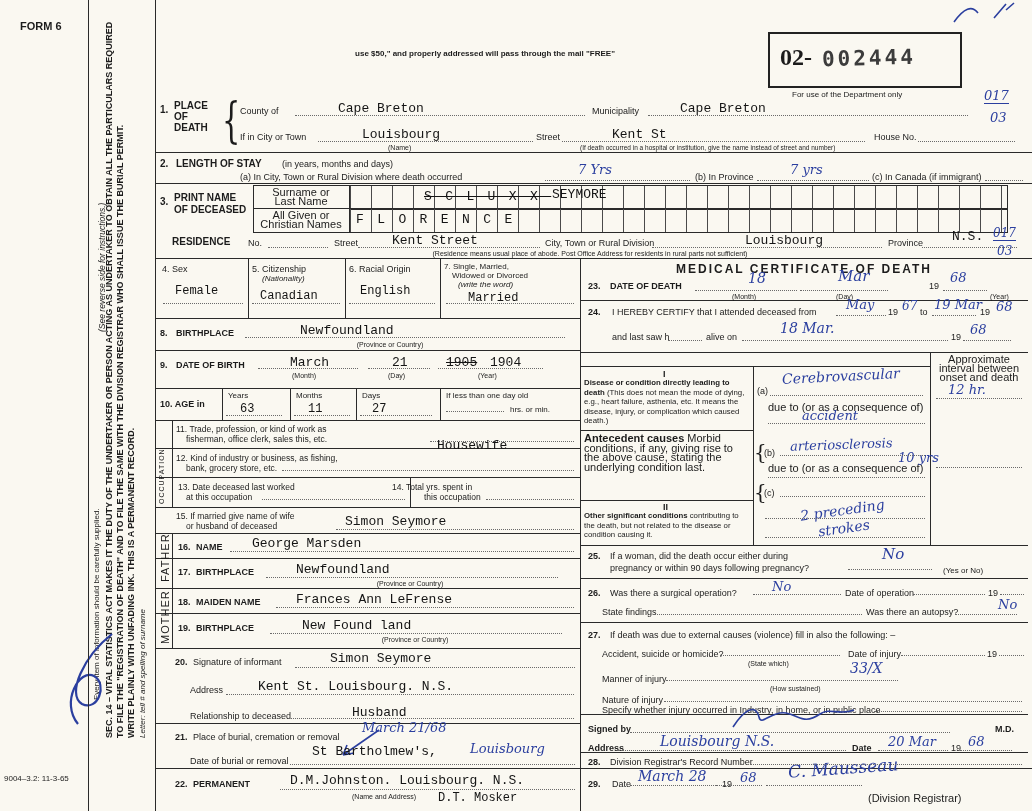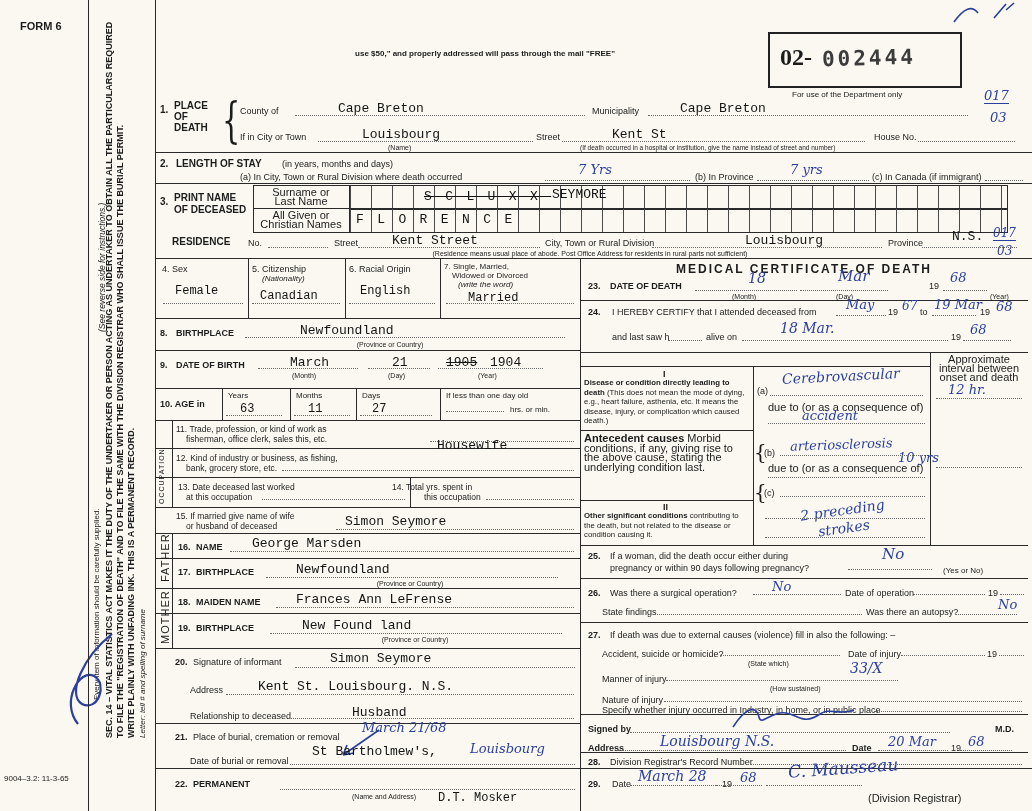--- a/index.html
+++ b/index.html
@@ -238,20 +238,21 @@
   <span class="a hand" style="left:362px;top:720px;font-size:13px">March 21/68</span>
   <svg class="a" style="left:333px;top:727px" width="52" height="34">
       <path d="M46,3 L10,28 M10,28 l11,-2 M10,28 l4,-10" stroke="#2b3f9f" stroke-width="1.6" fill="none"></path>
     </svg>
   <span class="a typed t13" style="left:312px;top:744px">St Bartholmew's,</span>
   <span class="a hand" style="left:470px;top:741px;font-size:13px">Louisbourg</span>
   <span class="a s9" style="left:190px;top:756px">Date of burial or removal</span>
 
   <span class="a b s9" style="left:175px;top:779px">22.</span>
   <span class="a b s9" style="left:193px;top:779px">PERMANENT</span>
+  <span class="a typed t13" style="left:290px;top:773px">D.M.Johnston. Louisbourg. N.S.</span>
   <div class="a s7" style="left:352px;top:793px">(Name and Address)</div>
   <span class="a typed" style="left:438px;top:791px">D.T. Mosker</span>
 
   <div class="a b ctr" style="left:580px;top:262px;width:448px;font-size:12px;letter-spacing:2px">MEDICAL CERTIFICATE OF DEATH</div>
 
   <span class="a b s9" style="left:588px;top:281px">23.</span>
   <span class="a b s9" style="left:610px;top:281px">DATE OF DEATH</span>
   <span class="a hand" style="left:748px;top:270px;font-size:14px">18</span>
   <span class="a hand" style="left:838px;top:267px;font-size:15px">Mar</span>
   <span class="a s7" style="left:732px;top:293px">(Month)</span>

